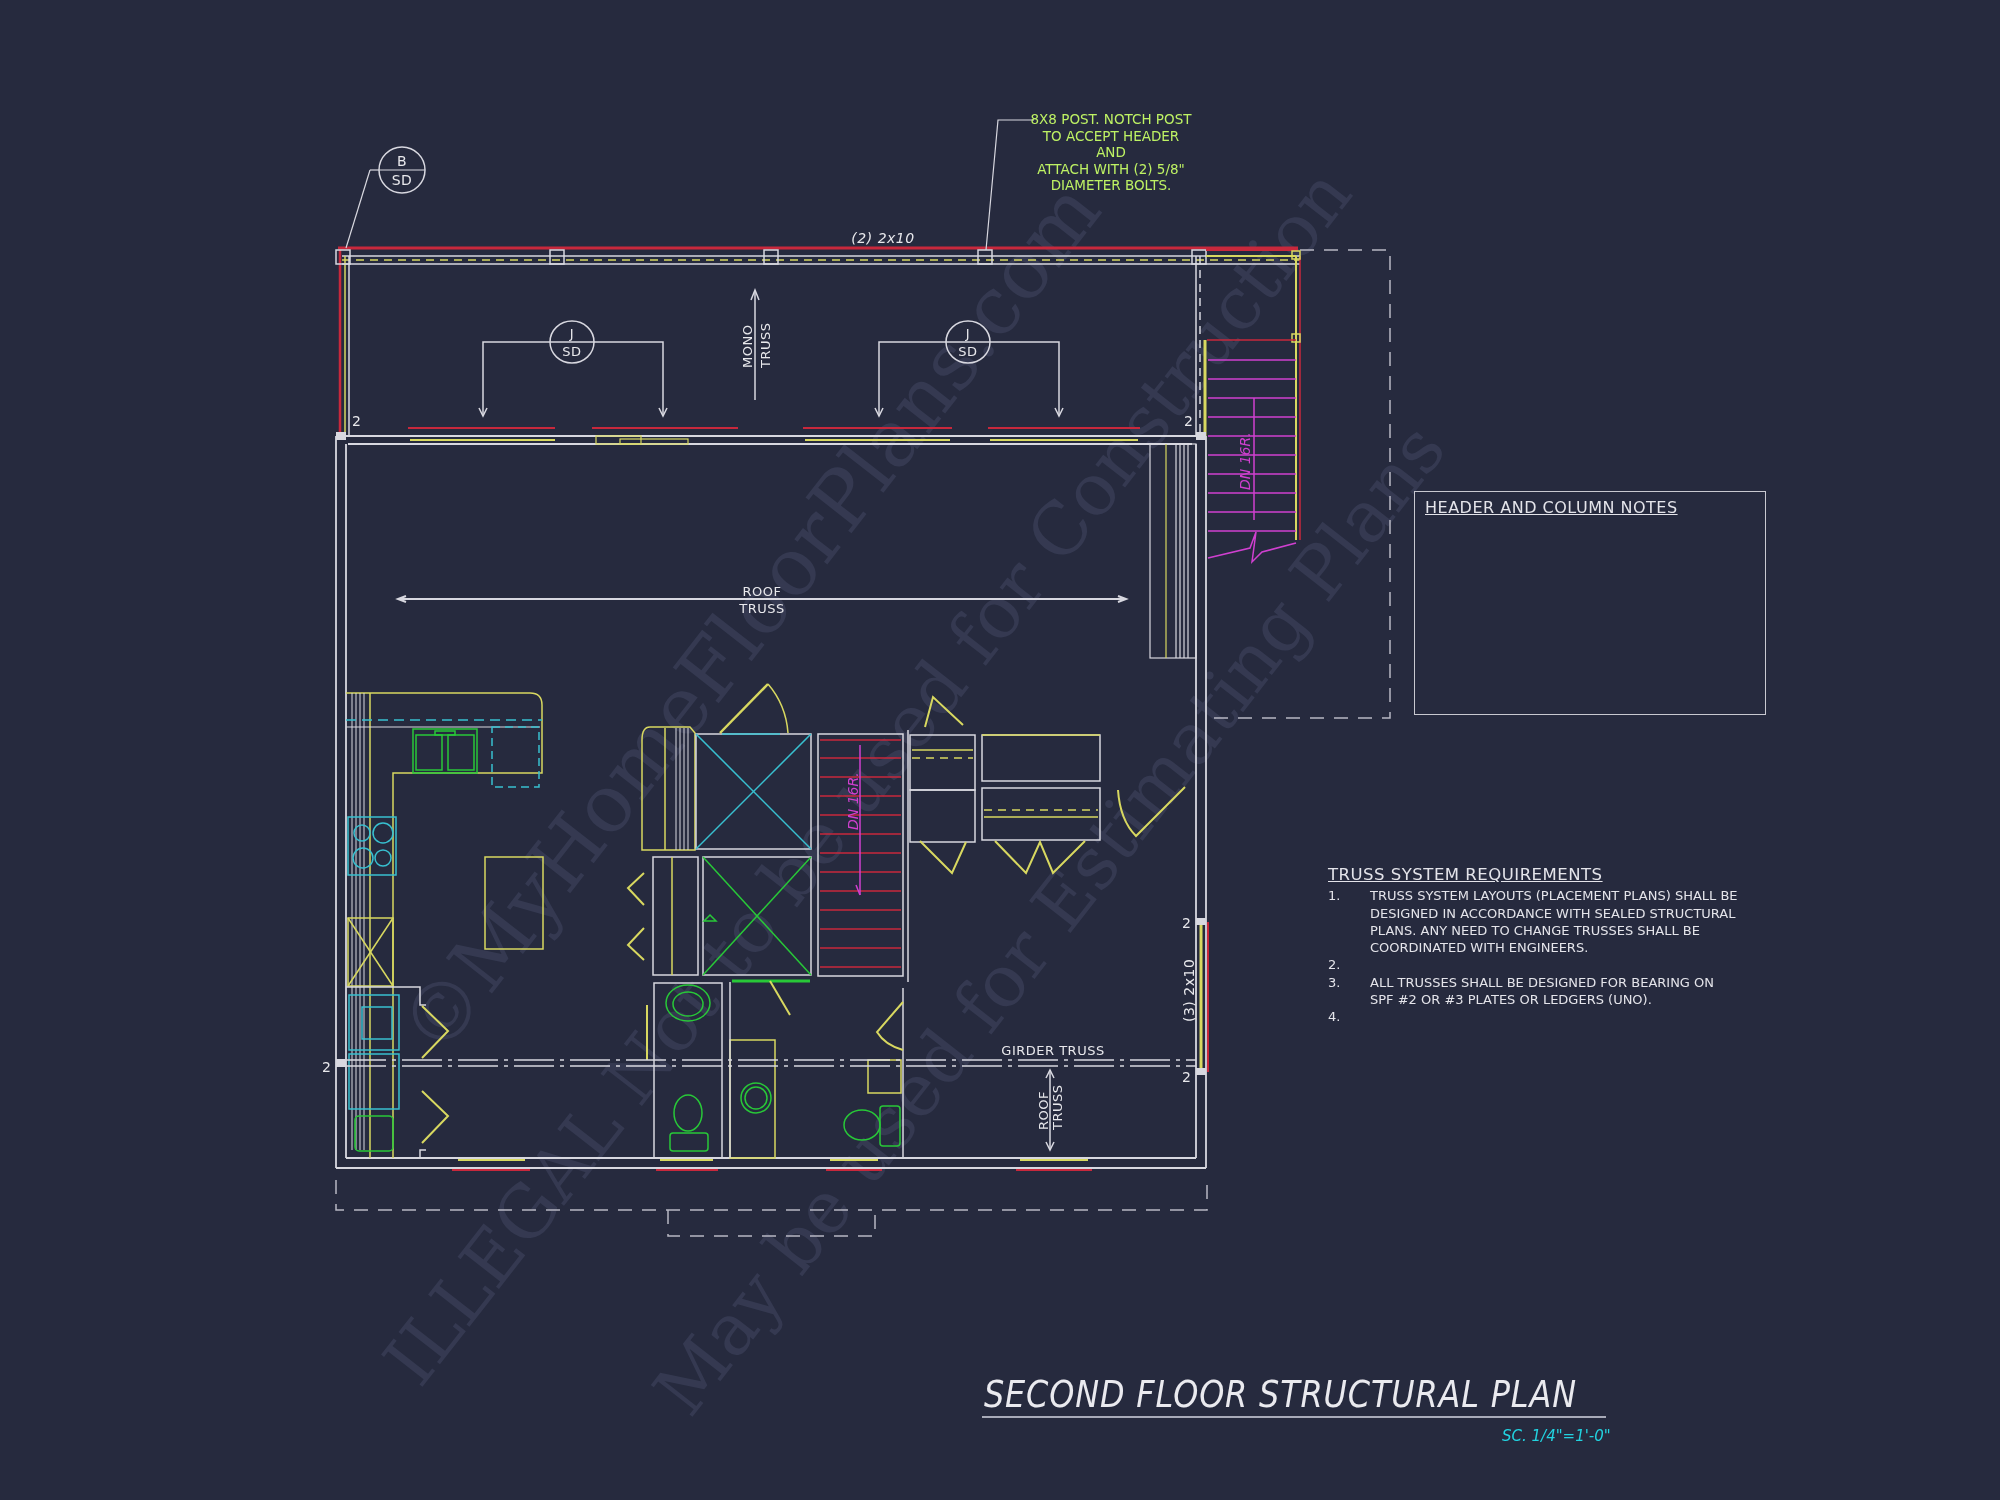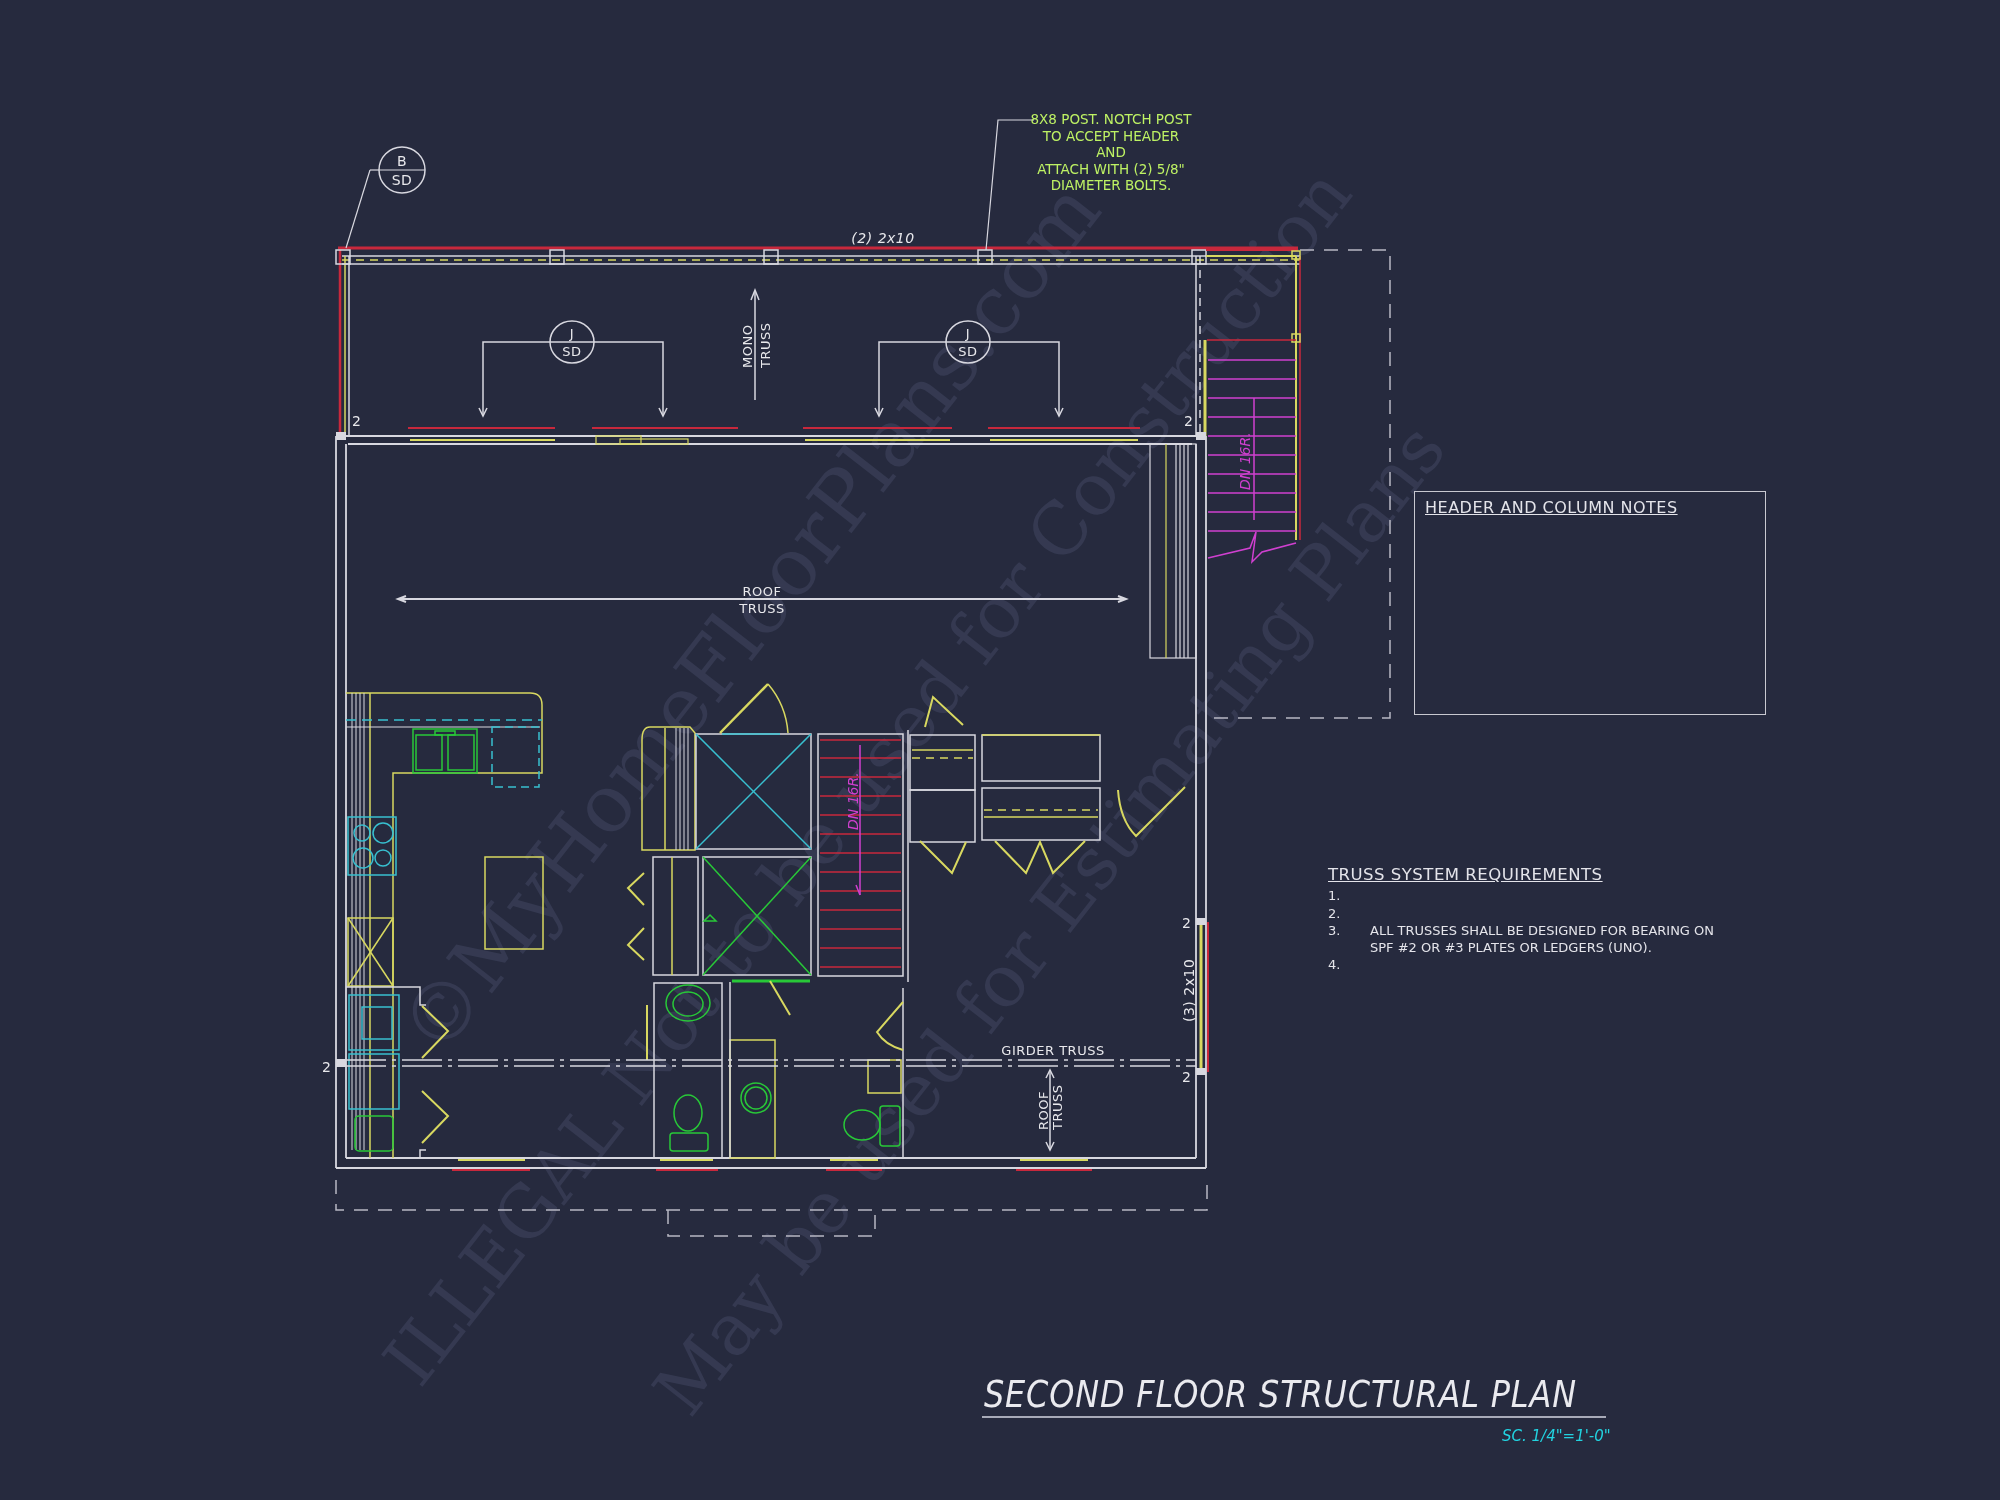--- a/index.html
+++ b/index.html
@@ -336,20 +336,21 @@
 
 <div class="note-box hdr-notes">
   <span class="title">HEADER AND COLUMN NOTES</span>
 </div>
 
 <div class="note-box truss-notes">
   <span class="title">TRUSS SYSTEM REQUIREMENTS</span>
   <ol>
     <li>
         <span class="num">1.</span>
+        <span>TRUSS SYSTEM LAYOUTS (PLACEMENT PLANS) SHALL BE DESIGNED IN ACCORDANCE WITH SEALED STRUCTURAL PLANS. ANY NEED TO CHANGE TRUSSES SHALL BE COORDINATED WITH ENGINEERS.</span>
       </li>
     <li>
         <span class="num">2.</span>
       </li>
     <li>
         <span class="num">3.</span>
         <span>ALL TRUSSES SHALL BE DESIGNED FOR BEARING ON SPF #2 OR #3 PLATES OR LEDGERS (UNO).</span>
       </li>
     <li>
         <span class="num">4.</span>

